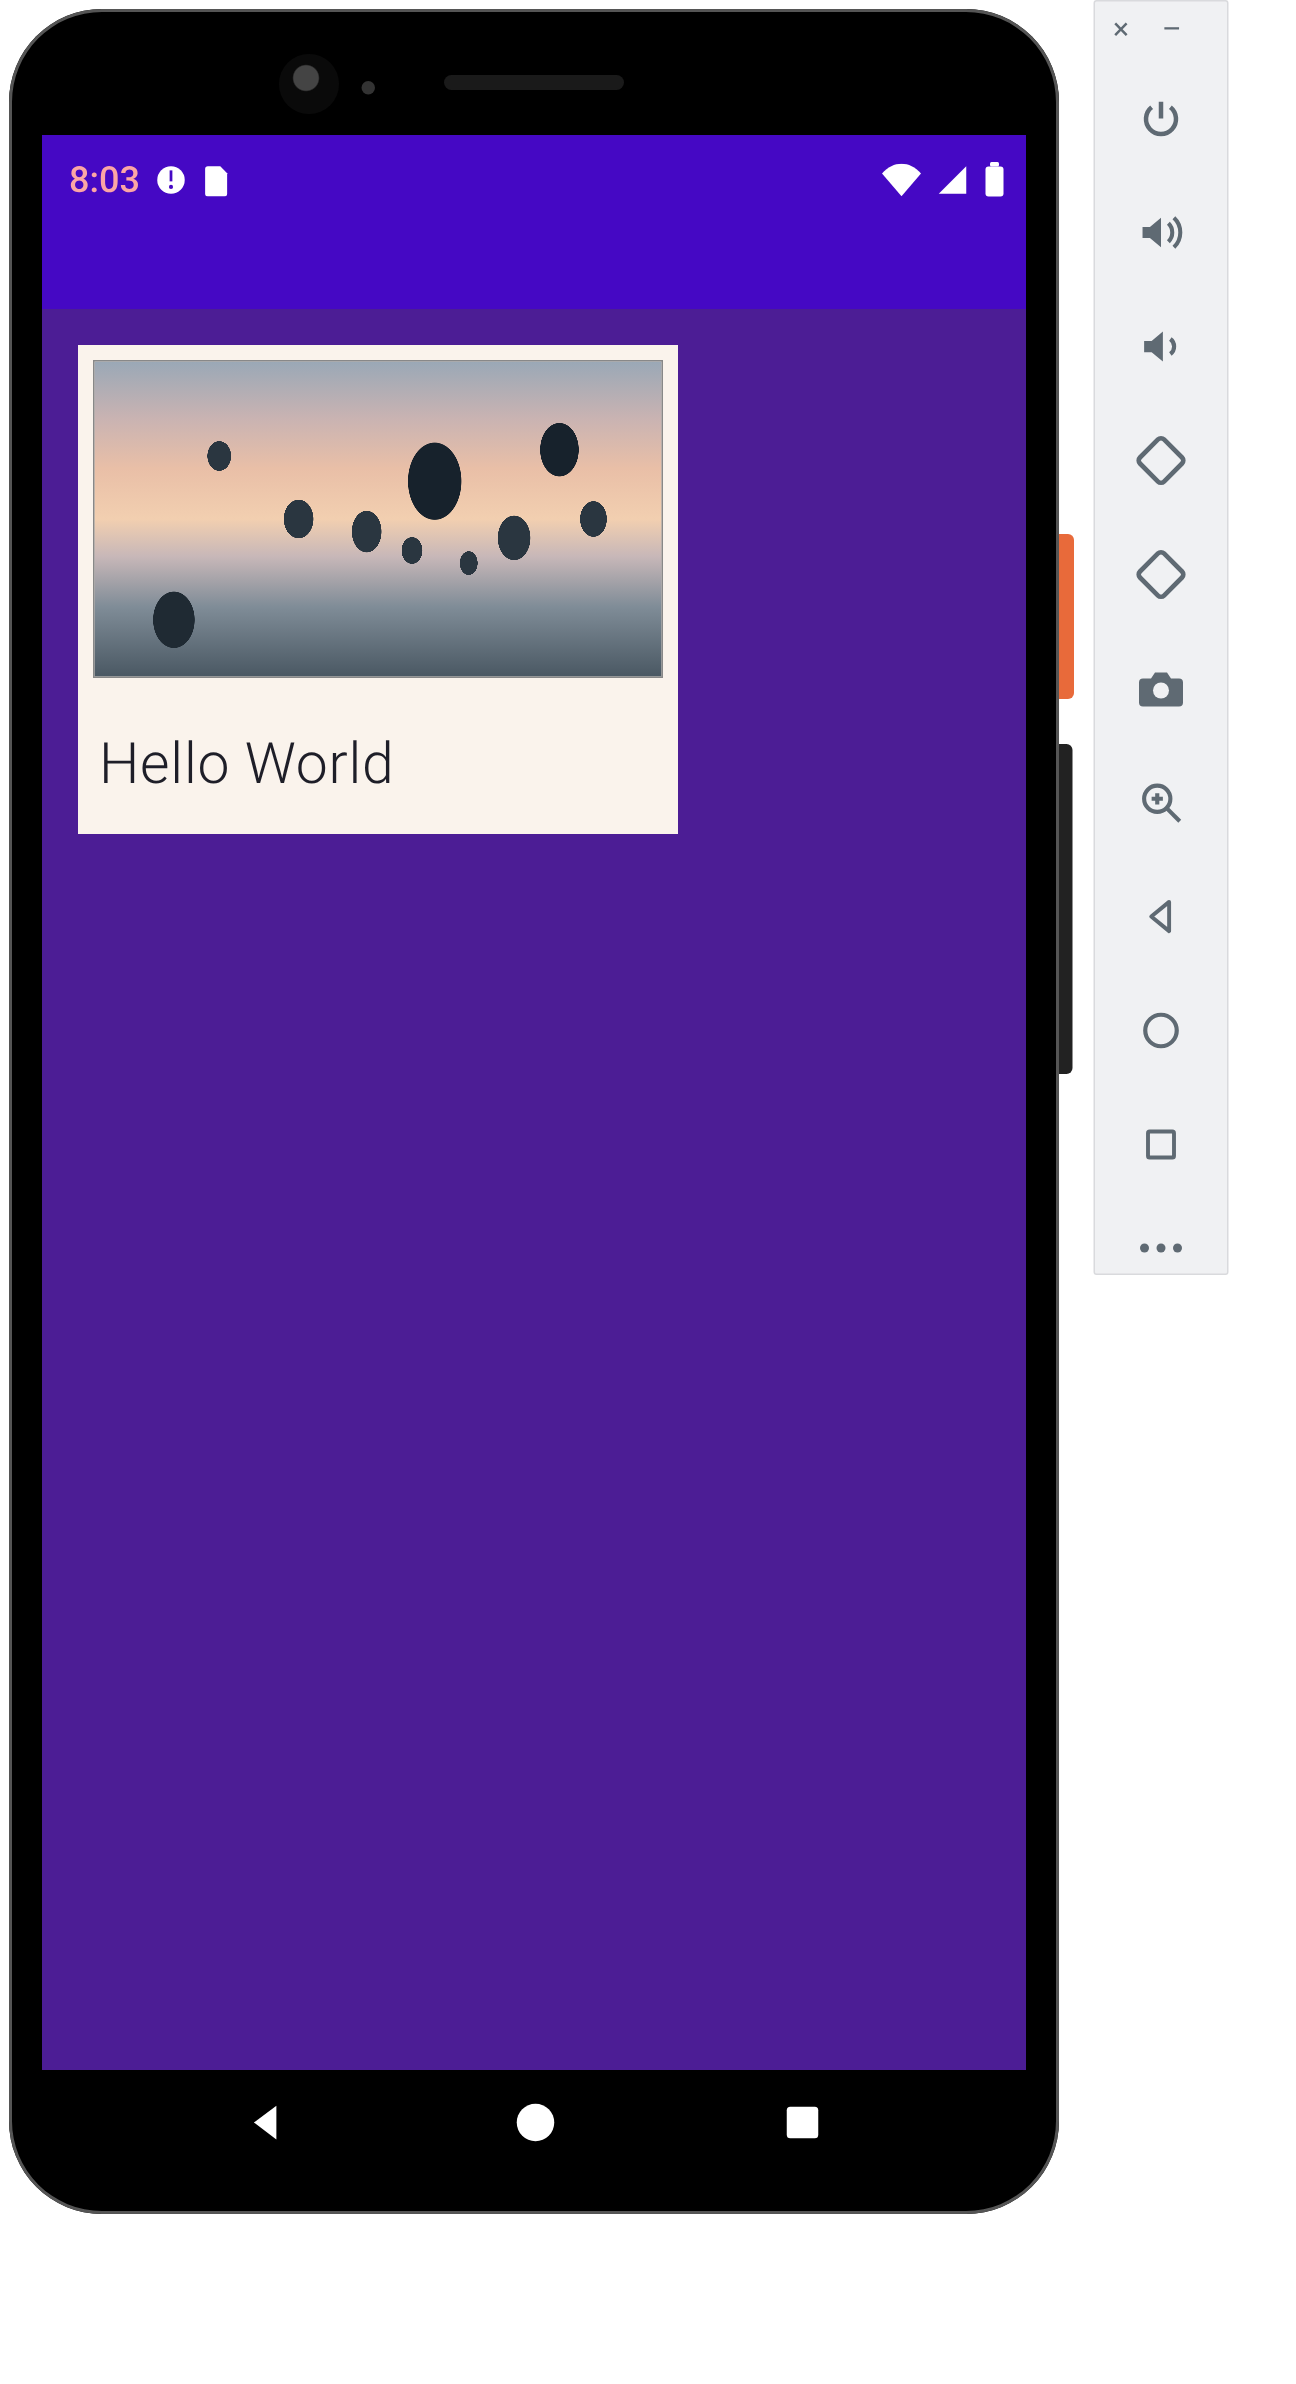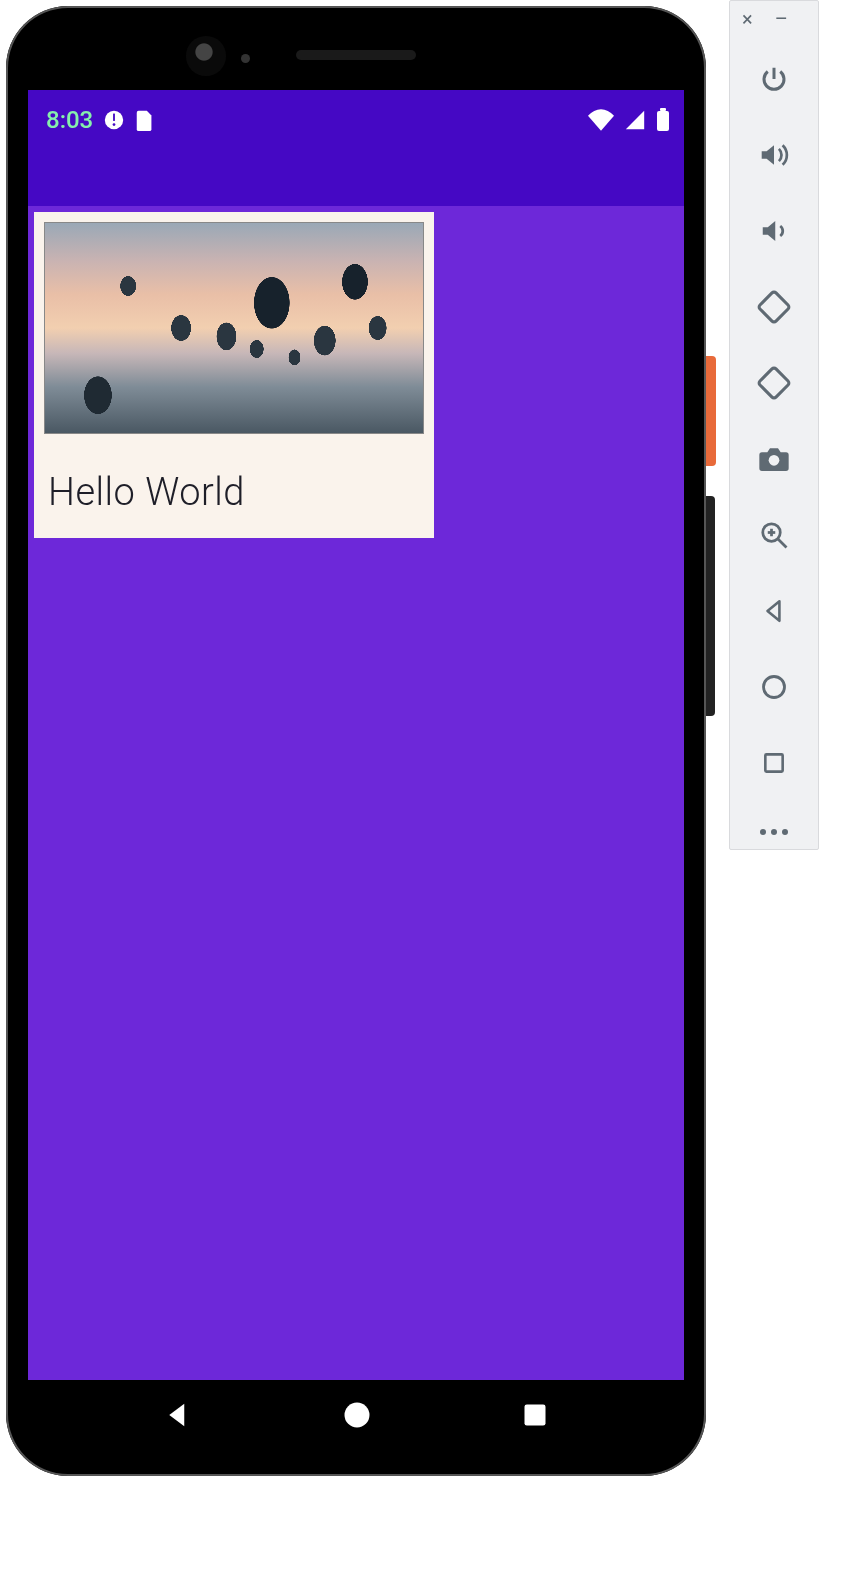--- a/index.html
+++ b/index.html
@@ -83,42 +83,42 @@
     border-radius:0;
     overflow:hidden;
     display:flex;
     flex-direction:column;
   }
 
   
   .status-bar {
     height:60px;
     background:#4508c4;
-    color:#86efac;
+    color:#fca5a5;
     display:flex;
     align-items:center;
     justify-content:space-between;
     padding:0 14px 0 18px;
     font-size:24px;
     font-weight:500;
   }
   .status-left, .status-right { display:flex; align-items:center; gap:10px; }
   .status-right svg, .status-left svg { display:block; }
 
   
   .app-bar {
     height:56px;
     background:#4508c4;
   }
 
   
   .content {
     flex:1;
-    background:#6d28d9;
-    padding:6px;
+    background:#4c1d95;
+    padding:24px;
   }
   .card {
     width:400px;
     background:#faf3ec;
     padding:10px 10px 24px 10px;
   }
   .card-image {
     width:100%;
     height:212px;
     border:1px solid #888;

